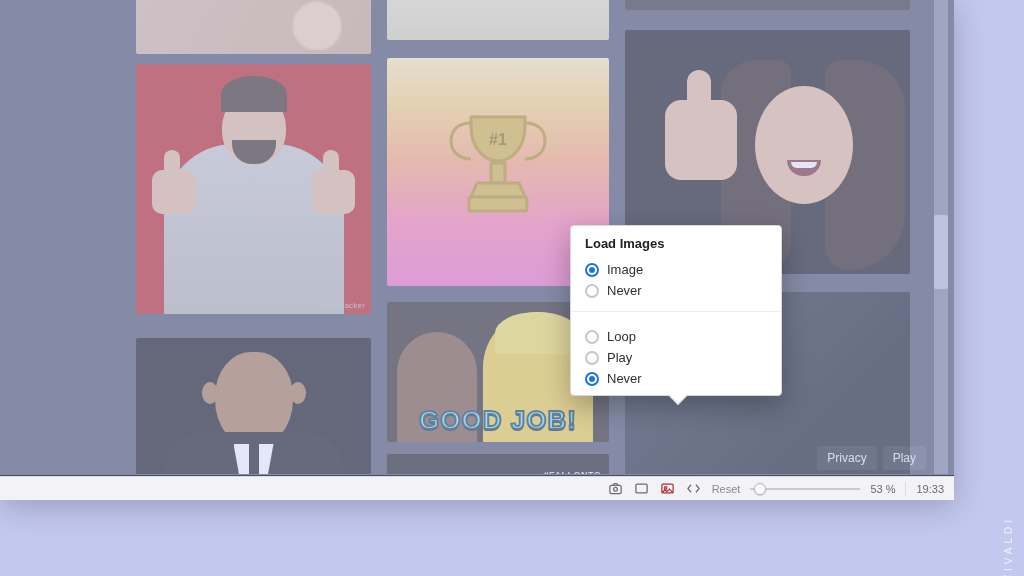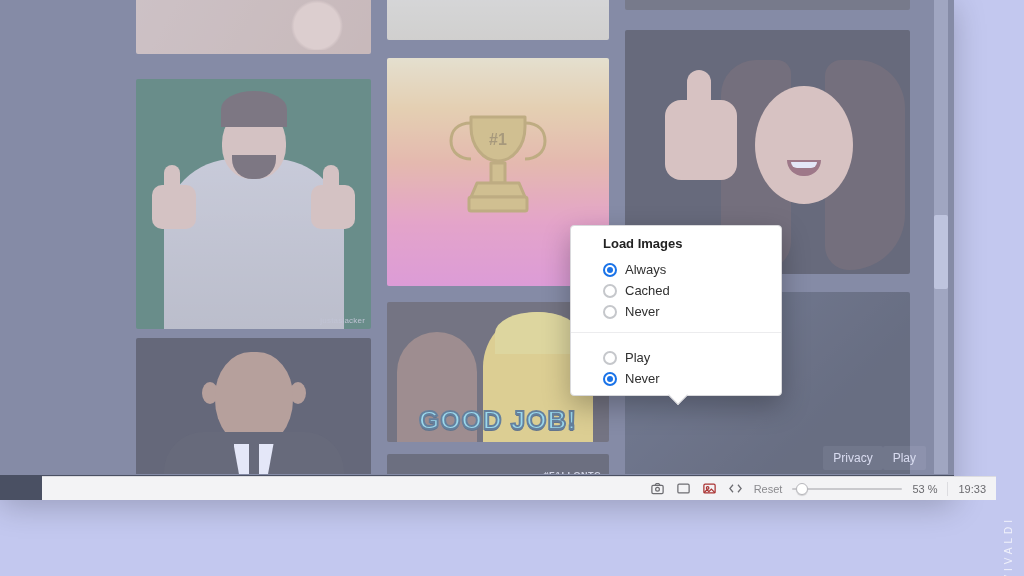--- a/index.html
+++ b/index.html
@@ -34,21 +34,21 @@
   .t1 { left: 136px; top: -20px; width: 235px; height: 74px; background: linear-gradient(120deg,#d3b79f,#c9a78a); }
   .t1 .hand { position:absolute; right:18px; bottom:4px; width:90px; height:60px; background: radial-gradient(circle at 60% 60%, #f0cfb0 0 35%, transparent 40%); }
 
   
   .t2 { left: 387px; top: -20px; width: 222px; height: 60px; background: linear-gradient(#e8e3c9,#d9d2af); }
 
   
   .t3 { left: 625px; top: -20px; width: 285px; height: 30px; background:#2f2f2f; }
 
   
-  .t4 { left: 136px; top:  79px; width: 235px; height: 250px; background:#14532d; }
+  .t4 { left: 136px; top:  64px; width: 235px; height: 250px; background:#b91c1c; }
   .t4 .body { position:absolute; bottom:0; left:50%; transform:translateX(-50%); width:180px; height:170px; background: linear-gradient(#c9c8c4,#b1b0aa); border-radius: 70px 70px 0 0; }
   .t4 .head { position:absolute; bottom:150px; left:50%; transform:translateX(-50%); width:64px; height:72px; background:#e1b89a; border-radius:50% 50% 45% 45%; }
   .t4 .hair { position:absolute; bottom:202px; left:50%; transform:translateX(-50%); width:66px; height:36px; background:#3a2a20; border-radius:50% 50% 0 0; }
   .t4 .beard { position:absolute; bottom:150px; left:50%; transform:translateX(-50%); width:44px; height:24px; background:#3a2a20; border-radius:0 0 20px 20px; }
   .t4 .thumbL, .t4 .thumbR { position:absolute; bottom:100px; width:44px; height:44px; background:#e1b89a; border-radius:10px; }
   .t4 .thumbL { left:16px; } .t4 .thumbR { right:16px; }
   .t4 .thumbL::after, .t4 .thumbR::after { content:""; position:absolute; top:-20px; left:12px; width:16px; height:28px; background:#e1b89a; border-radius:8px 8px 4px 4px; }
   .t4 .tag { position:absolute; right:6px; bottom:4px; font-size:8px; color:#bbb; letter-spacing:0.2px; }
 
   
@@ -85,52 +85,51 @@
 
   
   .t9 { left: 625px; top: 292px; width: 285px; height: 184px; background: linear-gradient(135deg,#2a3542 0%, #12171e 70%);}
   .t9 .glow { position:absolute; left:18px; top:14px; width:90px; height:72px; background: radial-gradient(circle,#cfe5ff,#5a78a3 60%, transparent 70%); filter: blur(1px); }
 
   
   .t10 { left: 387px; top: 454px; width: 222px; height: 30px; background:#1a1a1a; }
   .t10 .txt { position:absolute; right:8px; bottom:4px; font-size:9px; font-weight:700; letter-spacing:0.5px; color:#dcdcdc; }
 
   
-  .page-links { position:absolute; right:4px; bottom:4px; display:flex; z-index:30; }
+  .page-links { position:absolute; right:4px; bottom:4px; display:flex; gap:6px; z-index:30; }
   .page-links a { display:inline-block; padding:5px 10px; font-size:12px; color:#e8e8ee; background:rgba(255,255,255,0.08); border-radius:2px; text-decoration:none; cursor:pointer; }
 
   
   .scrollbar-track { position:absolute; right:6px; top:0; width:14px; bottom:26px; background: #7d8296; z-index:31; }
   .scrollbar-thumb { position:absolute; right:6px; top:215px; width:14px; height:74px; background:#b7bccd; border-radius:2px; z-index:32; cursor:pointer; }
 
   
   .popup {
     position:absolute; left:570px; top:225px; width:212px;
     background:#fff; border:1px solid #d9d9dc; border-radius:4px;
     box-shadow: 0 10px 28px rgba(0,0,0,0.28);
     z-index: 80;
     font-size:13px; color:#303030;
   }
-  .popup .section { padding: 10px 32px 6px; }
+  .popup .section { padding: 10px 14px 6px; }
   .popup .sec-title { font-weight:600; font-size:13px; color:#222; margin-bottom:8px; }
   .popup .opt { display:flex; align-items:center; gap:8px; padding:3px 0; cursor:pointer; }
   .popup .radio { width:14px; height:14px; border-radius:50%; border:2px solid #c5c7cb; display:inline-block; position:relative; flex:0 0 14px; }
   .popup .radio.sel { border-color:#1a73e8; }
   .popup .radio.sel::after { content:""; position:absolute; left:2px; top:2px; width:6px; height:6px; border-radius:50%; background:#1a73e8; }
   .popup hr { border:none; border-top:1px solid #ececee; margin:4px 0; }
   .popup .tail { position:absolute; bottom:-7px; left:100px; width:14px; height:14px; background:#fff; border-right:1px solid #d9d9dc; border-bottom:1px solid #d9d9dc; transform:rotate(45deg); }
 
   
   .statusbar {
     position:absolute; left:0; bottom:0; width:954px; height:24px;
     background:#f3f3f5; border-top:1px solid #dcdce0;
     display:flex; align-items:center; justify-content:flex-end;
     gap:10px; padding:0 10px; font-size:11px; color:#6a6a6e;
     z-index:70;
-    margin-left:42px;
   }
   .sb-icon { width:16px; height:16px; display:flex; align-items:center; justify-content:center; cursor:pointer; color:#6d6d72; }
   .sb-icon.active svg { stroke:#a33; fill:none; }
   .sb-icon.active .frame { stroke:#a33; }
   .sb-link { cursor:pointer; color:#8a8a8e; }
   .zoom-slider { position:relative; width:110px; height:14px; }
   .zoom-slider .track { position:absolute; left:0; right:0; top:6px; height:2px; background:#c9c9cd; border-radius:1px; }
   .zoom-slider .knob { position:absolute; left:4px; top:1px; width:12px; height:12px; border-radius:50%; background:#fff; border:1px solid #b7b7bc; box-shadow:0 1px 1px rgba(0,0,0,0.15); cursor:pointer; }
   .sb-sep { width:1px; height:14px; background:#dcdce0; }
 
@@ -219,33 +218,33 @@
   <div class="scrollbar-track"></div>
   <div class="scrollbar-thumb"></div>
 
   <div class="wash"></div>
 
   <div class="popup">
     <div class="section">
       <div class="sec-title">Load Images</div>
       <div class="opt">
         <span class="radio sel"></span>
-        <span>Always</span>
-      </div>
-      <div class="opt">
-        <span class="radio"></span>
-        <span>Cached</span>
+        <span>Image</span>
       </div>
       <div class="opt">
         <span class="radio"></span>
         <span>Never</span>
       </div>
     </div>
     <hr>
     <div class="section">
+      <div class="opt">
+        <span class="radio"></span>
+        <span>Loop</span>
+      </div>
       <div class="opt">
         <span class="radio"></span>
         <span>Play</span>
       </div>
       <div class="opt">
         <span class="radio sel"></span>
         <span>Never</span>
       </div>
     </div>
     <div class="tail"></div>

